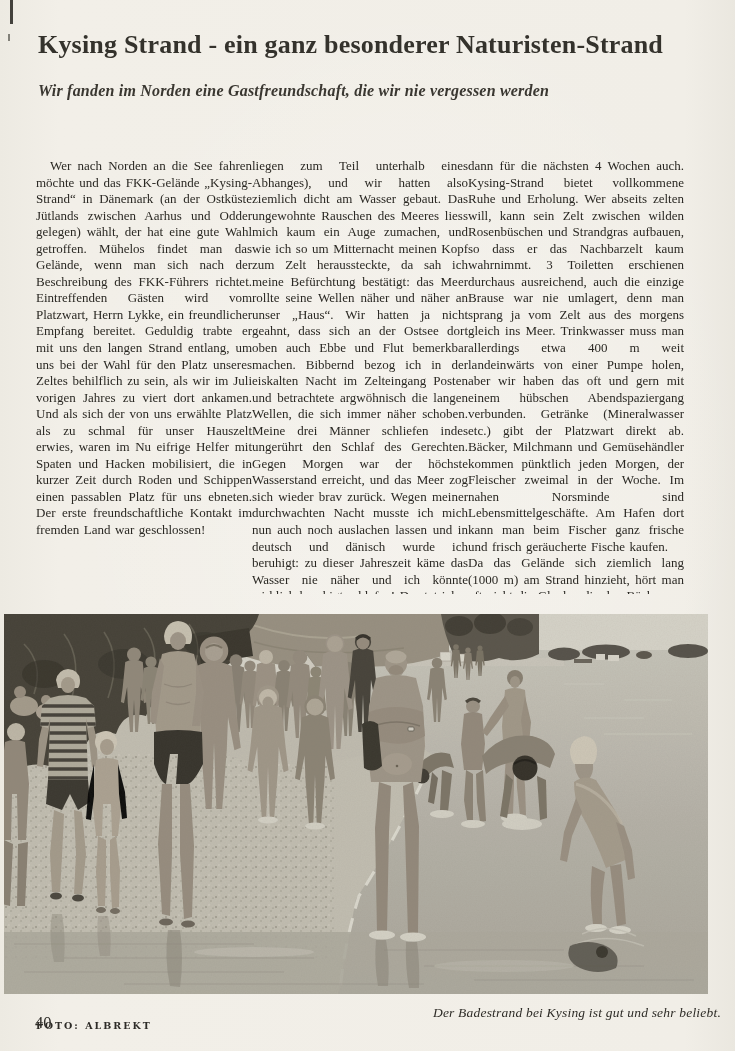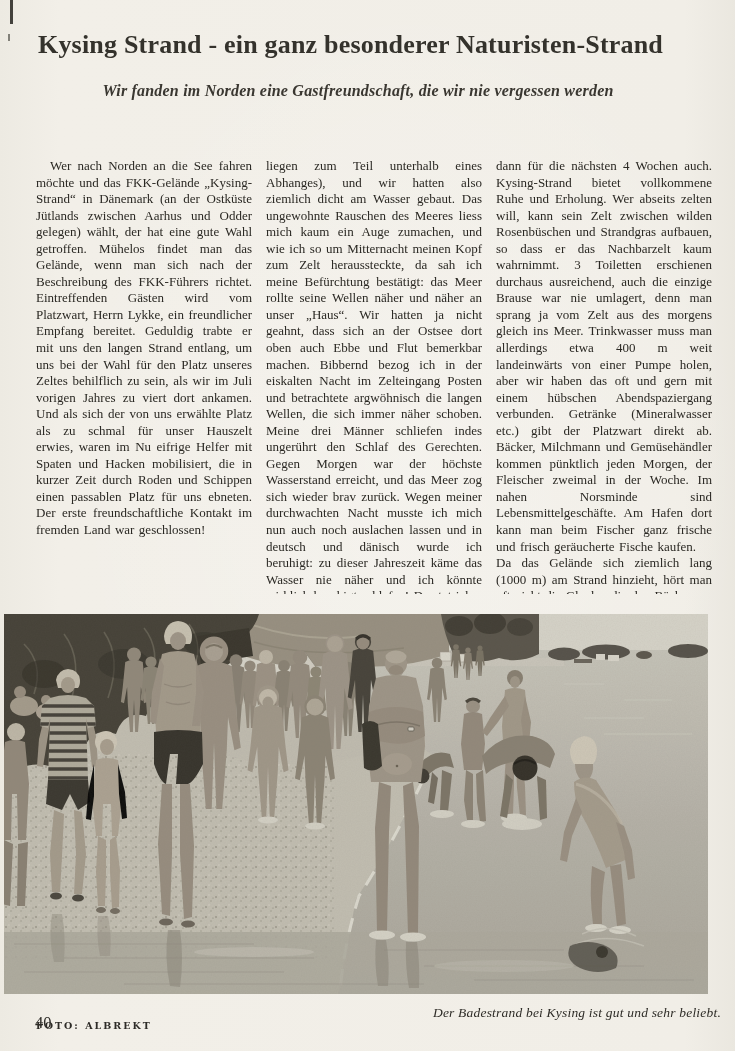--- a/index.html
+++ b/index.html
@@ -19,25 +19,25 @@
   .scan-mark-2{position:absolute;left:8px;top:34px;width:2px;height:7px;background:#3a3832;opacity:.6;}
   h1.title{
     position:absolute;left:38px;top:30px;width:660px;margin:0;
     font-family:"Liberation Serif", serif;
     font-size:26px;font-weight:700;letter-spacing:.2px;
     color:#34322c;white-space:nowrap;
   }
   h2.subtitle{
     position:absolute;left:38px;top:82px;width:640px;margin:0;
     font-size:16px;font-weight:700;font-style:italic;
-    color:#3a3731;letter-spacing:.2px;text-align:center;
+    color:#3a3731;letter-spacing:.2px;
   }
   .columns{
     position:absolute;left:36px;top:158px;width:676px;height:436px;
-    display:flex;gap:14px;overflow:hidden;
+    display:flex;overflow:hidden;
   }
   .col{width:216px;}
   .col p{
     margin:0;text-align:justify;
     font-size:13px;line-height:16.55px;
     word-spacing:1.2px;
     hyphens:auto;-webkit-hyphens:auto;
     color:#2a2823;
   }
   .col p.indent{text-indent:14px;}

